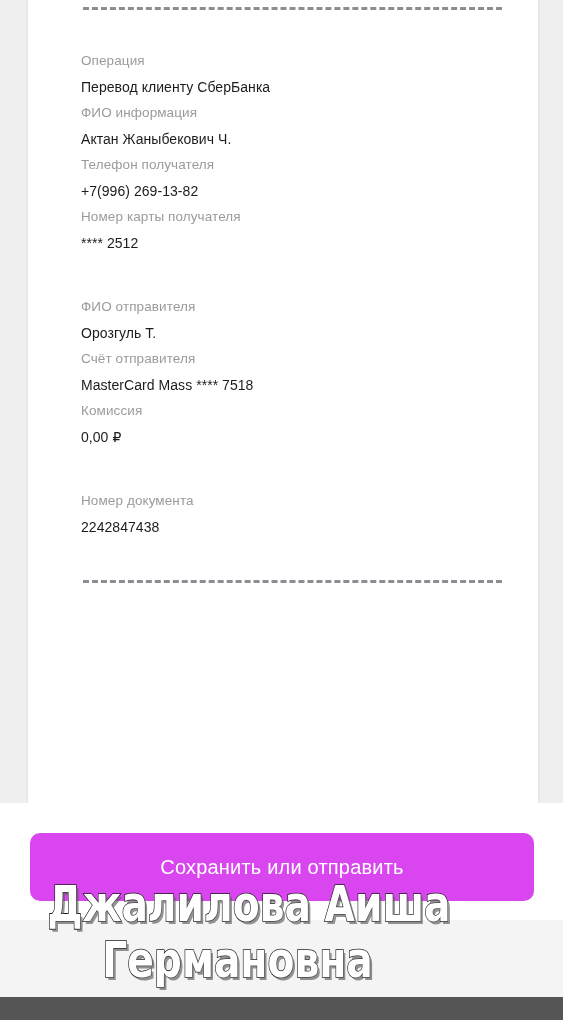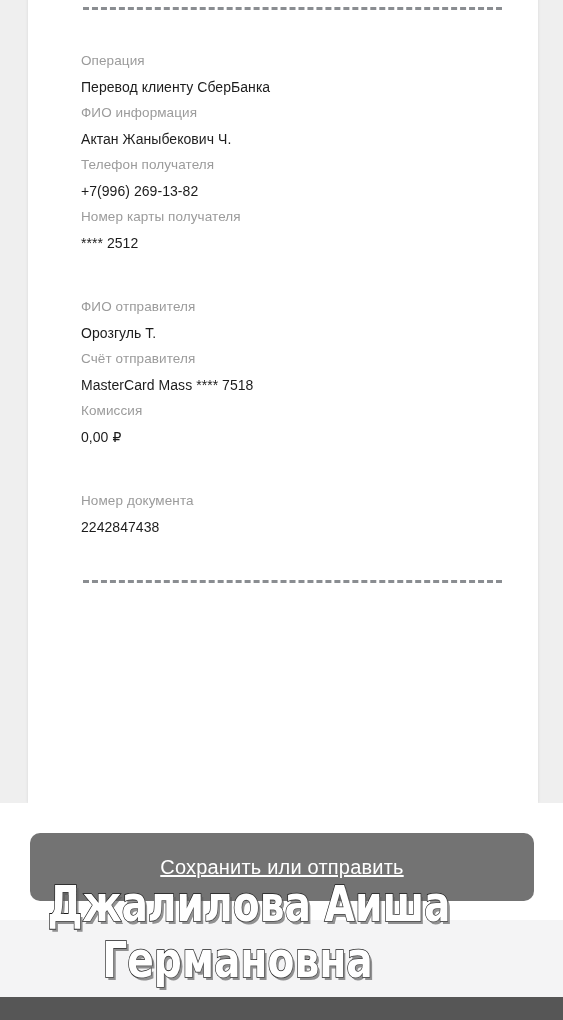--- a/index.html
+++ b/index.html
@@ -64,29 +64,28 @@
   #action-bar-white {
     position:absolute;
     left:0; top:0;
     width:563px; height:117px;
     background:#ffffff;
   }
   #save-button {
     position:absolute;
     left:30px; top:30px;
     width:504px; height:68px;
-    background:#737373;
+    background:#d946ef;
     border:none;
     border-radius:10px;
     color:#ffffff;
     font-size:20px;
     font-family:"Liberation Sans","DejaVu Sans",sans-serif;
     letter-spacing:0.2px;
     cursor:pointer;
-    text-decoration:underline;
   }
 
   
   #meme-caption {
     position:absolute;
     left:0; top:877px;
     width:475px;
     text-align:center;
     pointer-events:none;
     z-index:5;

